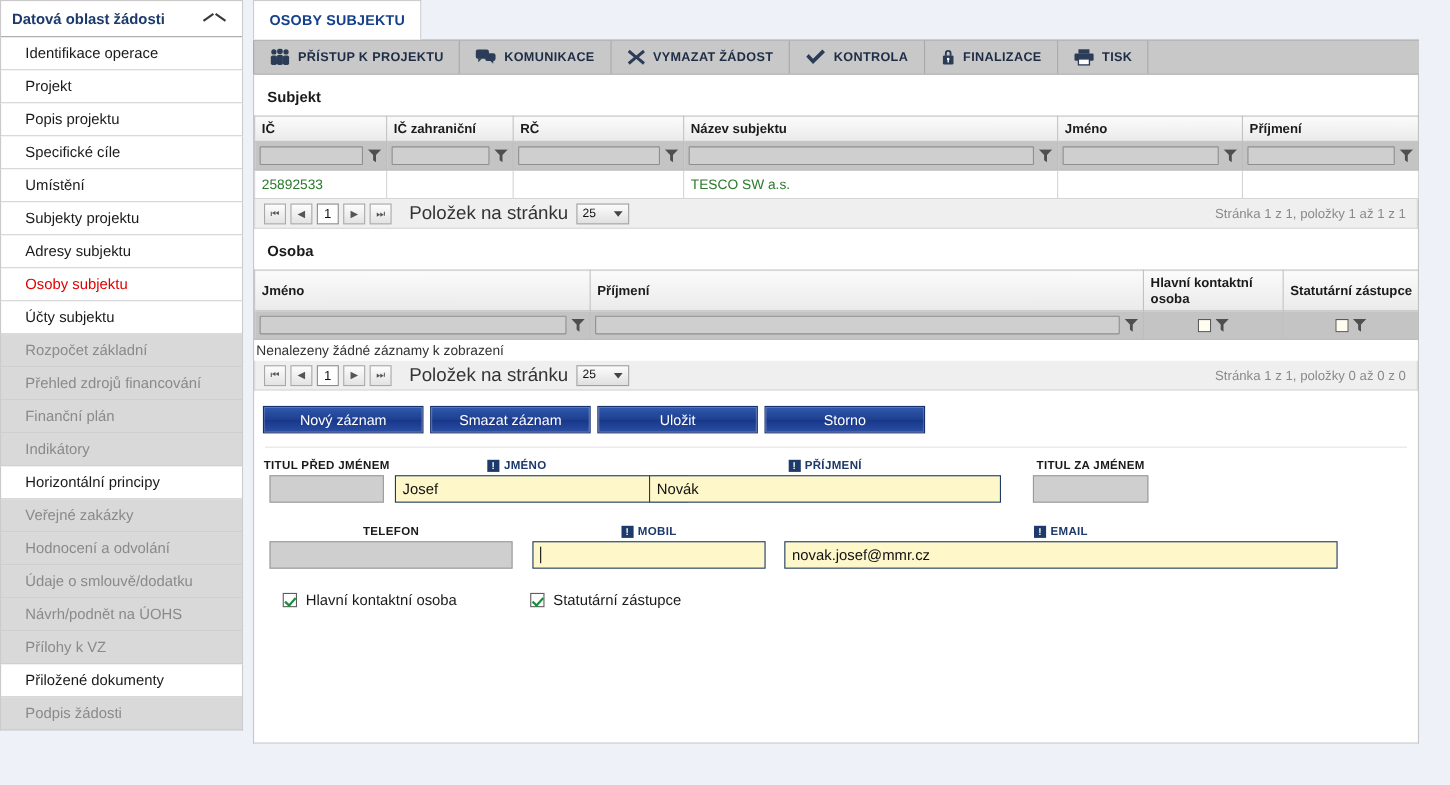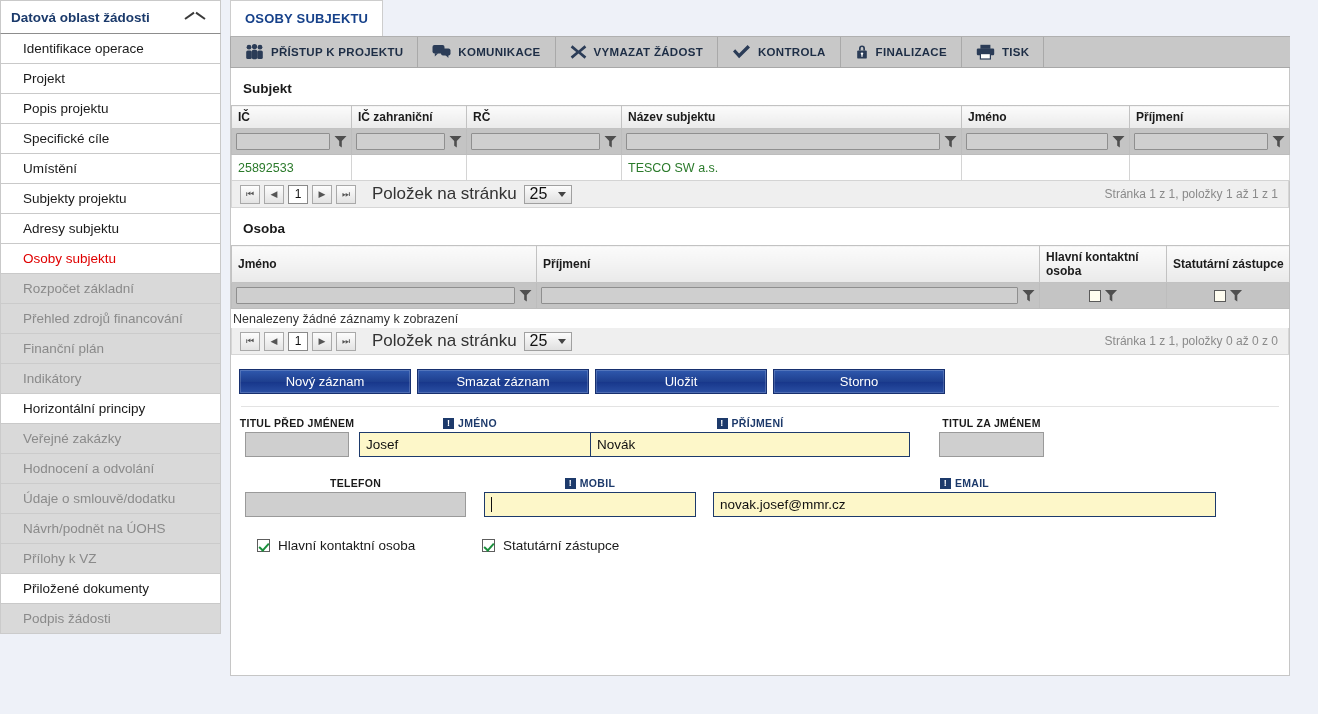--- a/index.html
+++ b/index.html
@@ -214,32 +214,32 @@
     display: flex; align-items: center; justify-content: center;
     font-size: 12px; color: #111;
   }
   .pg-label { font-size: 17px; color: #333; margin: 0 7px 0 12px; }
   .pg-select {
     height: 19px; min-width: 48px;
     background: linear-gradient(to bottom,#fcfcfc,#e0e0e0);
     border: 1px solid #a0a0a0;
     display: flex; align-items: center; justify-content: space-between;
     padding: 0 5px;
-    font-size: 16px; color: #111;
+    font-size: 11px; color: #111;
   }
   .caret { width: 0;height: 0;border-left: 4px solid transparent;border-right: 4px solid transparent;border-top: 5px solid #444; margin-left: 6px;}
   .pg-status {
     position: absolute; right: 10px;
     font-size: 12px; color: #8a8a8a; margin-left: 24px;
   }
 
   
   .actions { display: flex; gap: 6px; padding: 14px 0 0 8px; }
   .act-btn {
-    width: 172px; height: 25px;
+    width: 146px; height: 25px;
     background: linear-gradient(to bottom,#2f59ae 0%,#1e3f8f 50%,#17368a 51%,#2a4fa3 100%);
     border: 1px solid #17306f;
     color: #fff;
     font-size: 13px;
     display: flex; align-items: center; justify-content: center;
     box-shadow: inset 0 0 0 1px rgba(255,255,255,.18);
   }
 
   .hr-line { height:1px; background:#e3e3e3; margin: 12px 10px 0 10px; }
 
@@ -334,20 +334,23 @@
         <span>Umístění</span>
       </div>
     <div class="sb-item">
         <span>Subjekty projektu</span>
       </div>
     <div class="sb-item">
         <span>Adresy subjektu</span>
       </div>
     <div class="sb-item active">
         <span>Osoby subjektu</span>
+      </div>
+    <div class="sb-item">
+        <span>Účty subjektu</span>
       </div>
     <div class="sb-item disabled">
         <span>Rozpočet základní</span>
       </div>
     <div class="sb-item disabled">
         <span>Přehled zdrojů financování</span>
       </div>
     <div class="sb-item disabled">
         <span>Finanční plán</span>
       </div>

